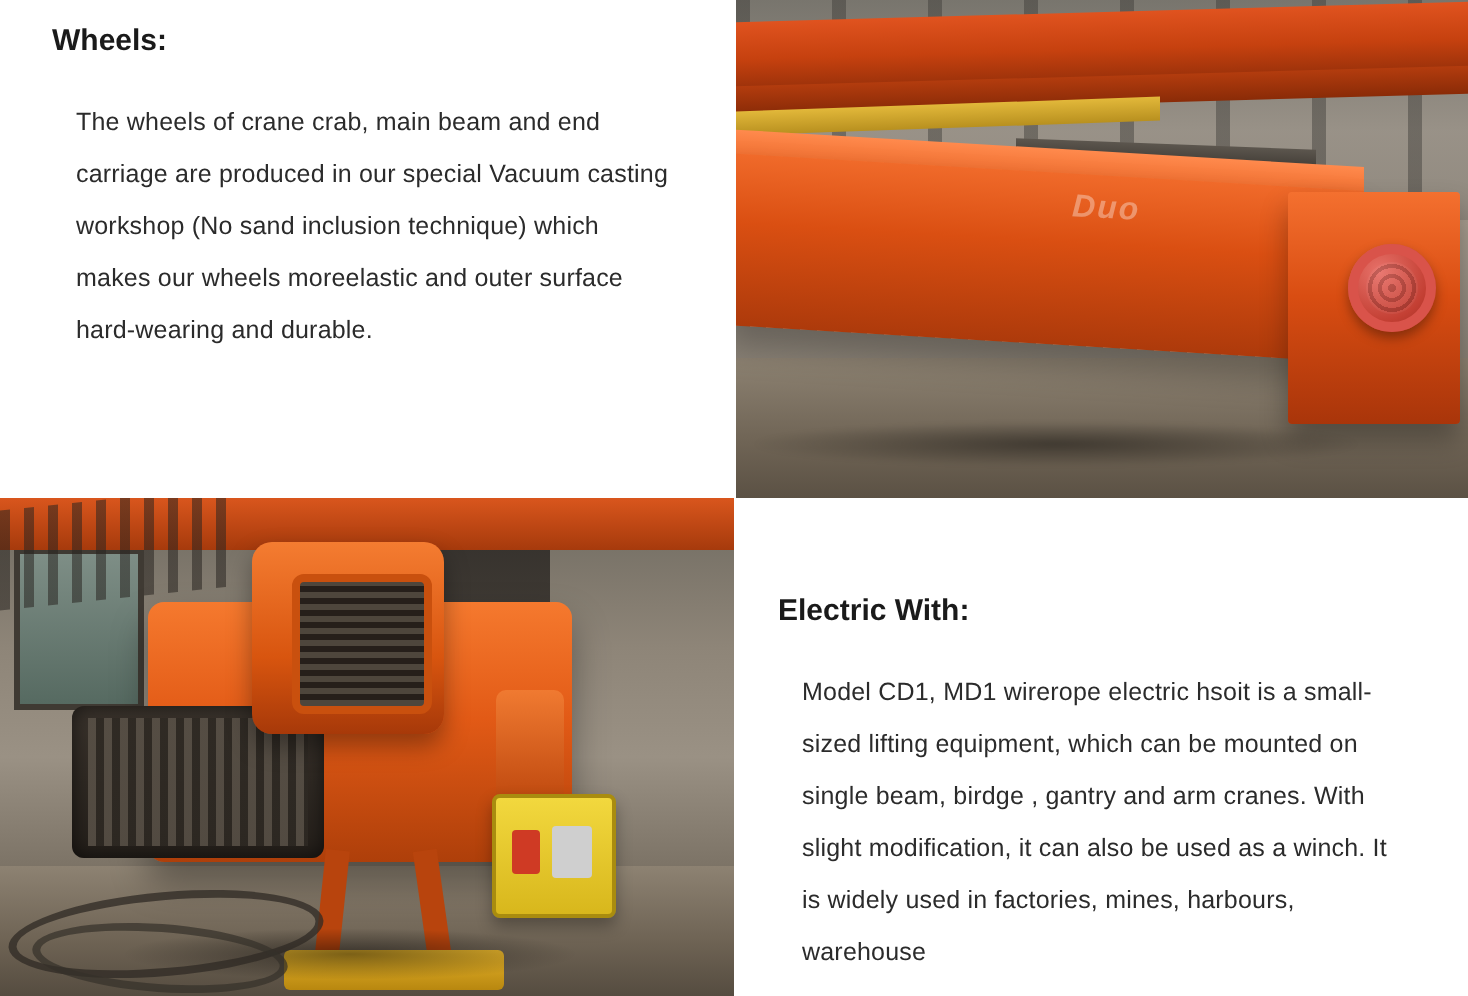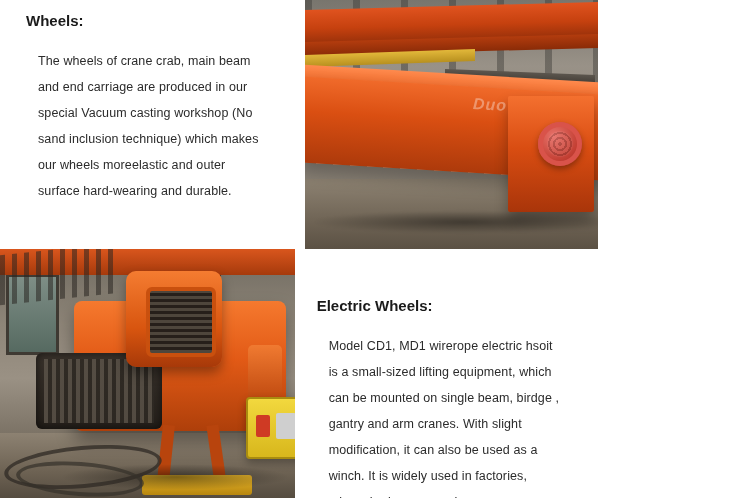--- a/index.html
+++ b/index.html
@@ -15,21 +15,21 @@
   }
   .page {
     position: relative;
     width: 734px;
     height: 498px;
   }
 
   
   .row {
     display: flex;
-    width: 598px;
+    width: 734px;
   }
   .row-1 { height: 249px; }
   .row-2 { height: 249px; }
 
   .text-cell {
     box-sizing: border-box;
     background: #ffffff;
   }
   .cell-wheels-text {
     width: 368px;
@@ -332,19 +332,19 @@
         <div class="hoist-leg l1"></div>
         <div class="hoist-leg l2"></div>
         <div class="hoist-base"></div>
         <div class="hoist-shadow"></div>
         <div class="hoist-cable"></div>
         <div class="hoist-cable-2"></div>
       </div>
     </div>
 
     <div class="text-cell cell-hoist-text">
-      <h2 class="heading">Electric Wheels:</h2>
+      <h2 class="heading">Electric With:</h2>
       <p class="body-text">Model CD1, MD1 wirerope electric hsoit is a small-sized lifting equipment, which can be mounted on single beam, birdge , gantry  and arm cranes. With slight modification, it can also be used as a winch. It is widely used in factories, mines, harbours, warehouse</p>
     </div>
 
   </div>
 
 </div>
 
 </body></html>

